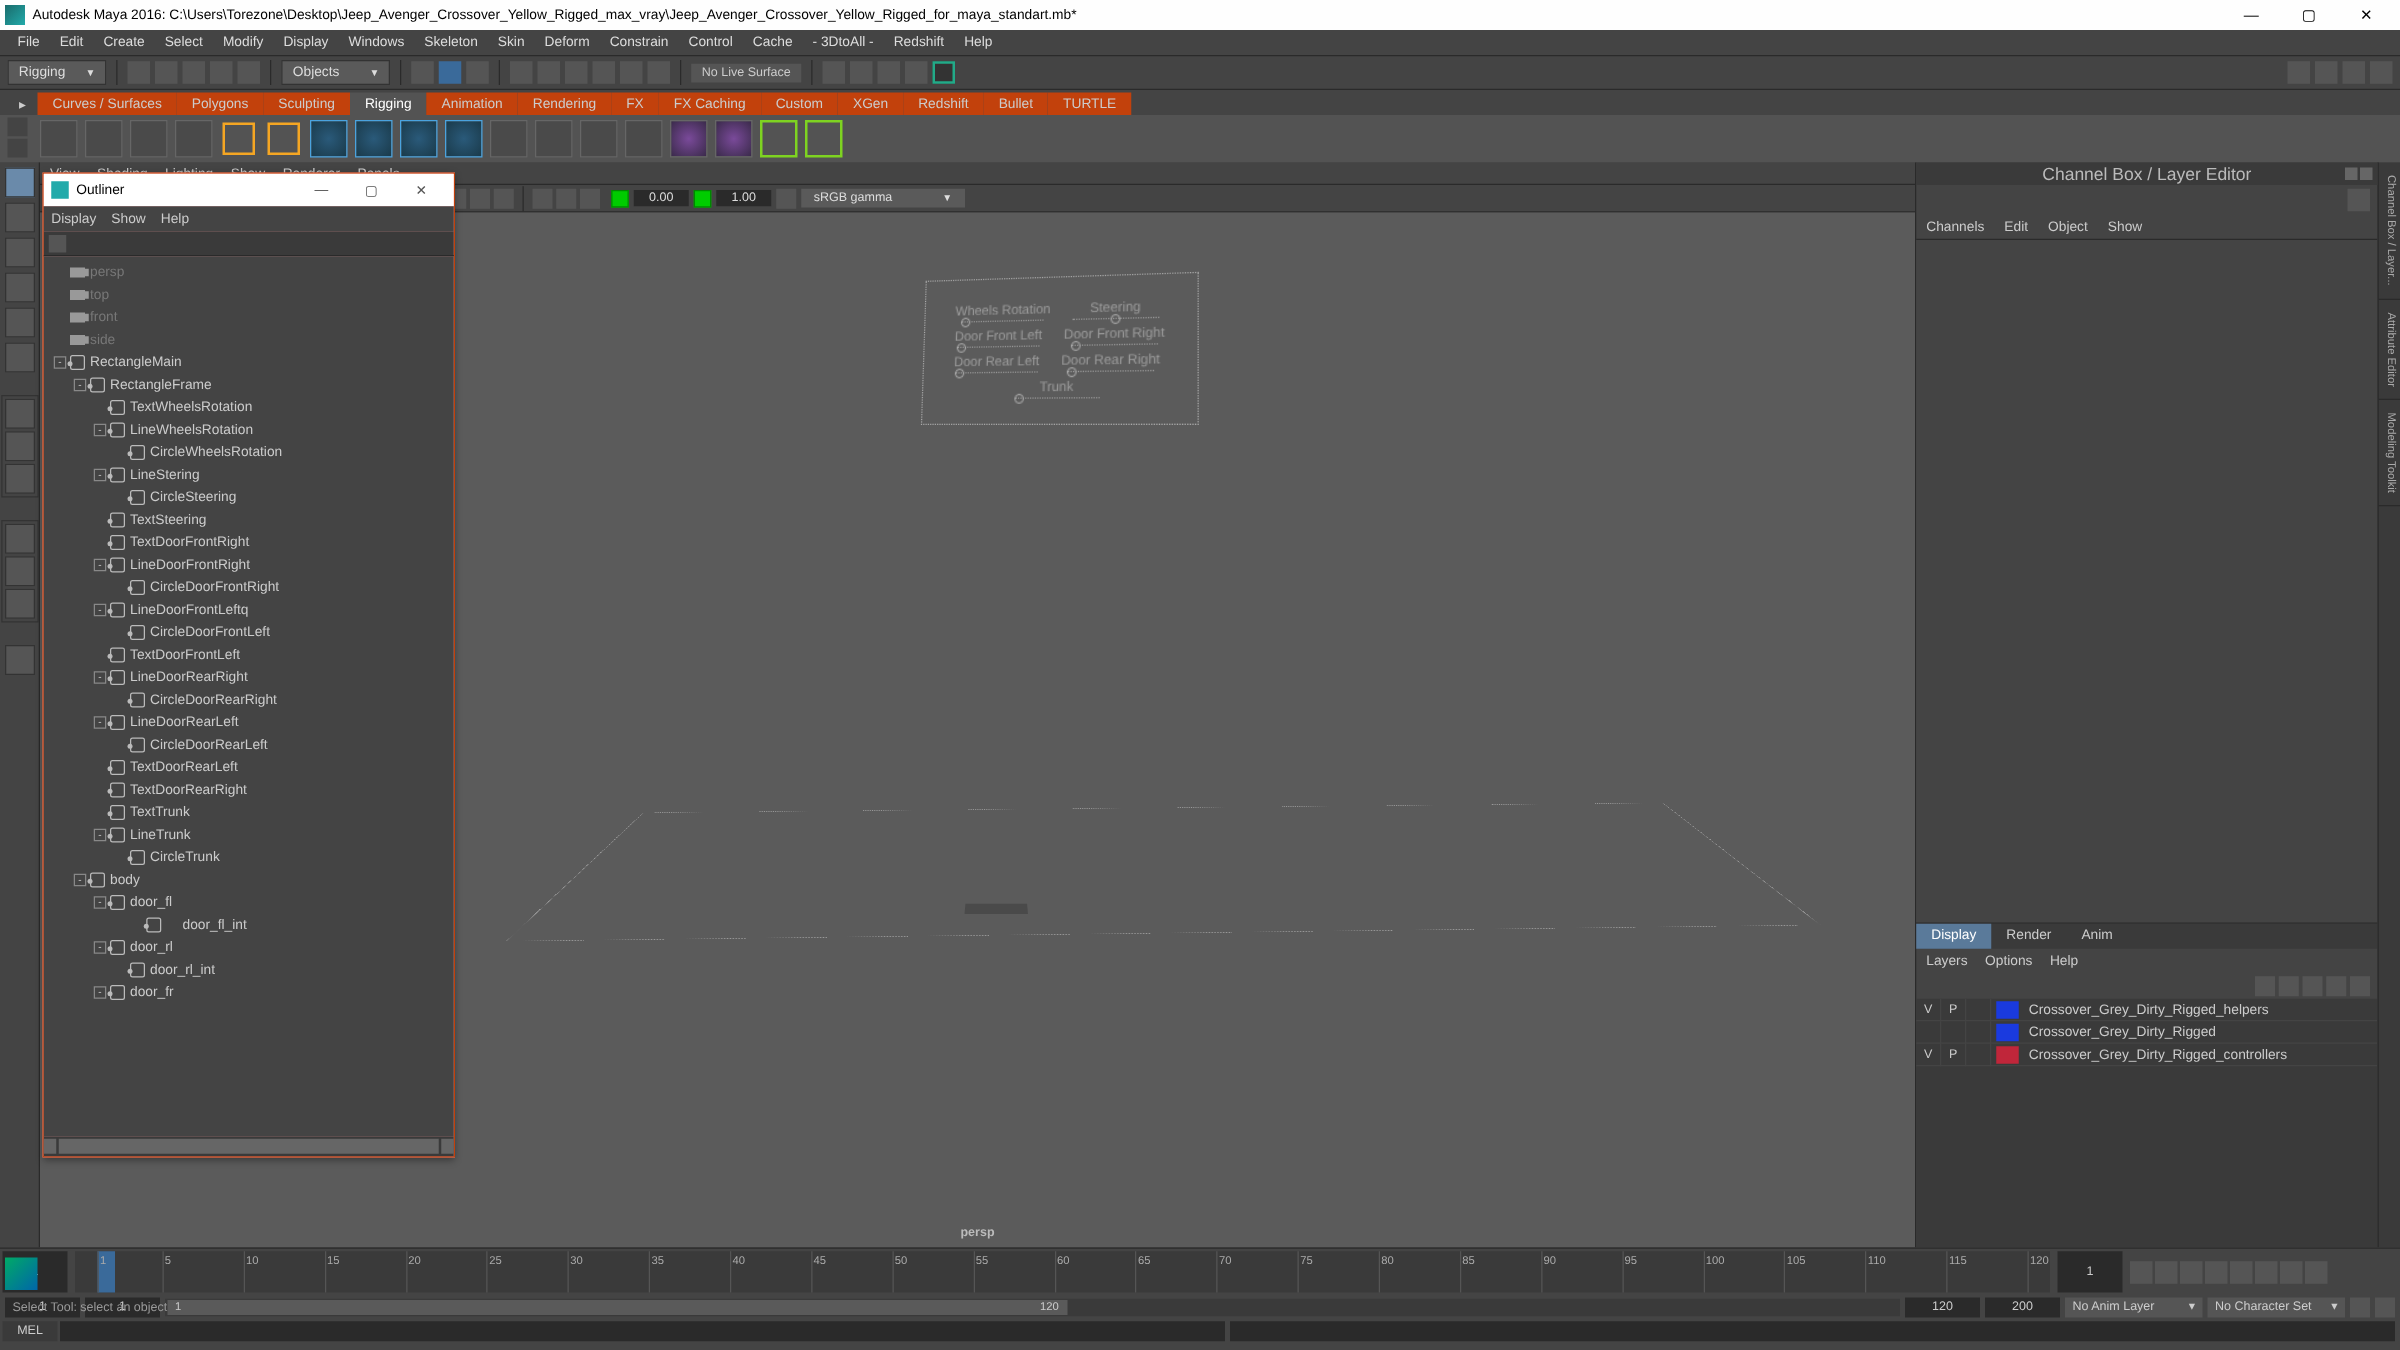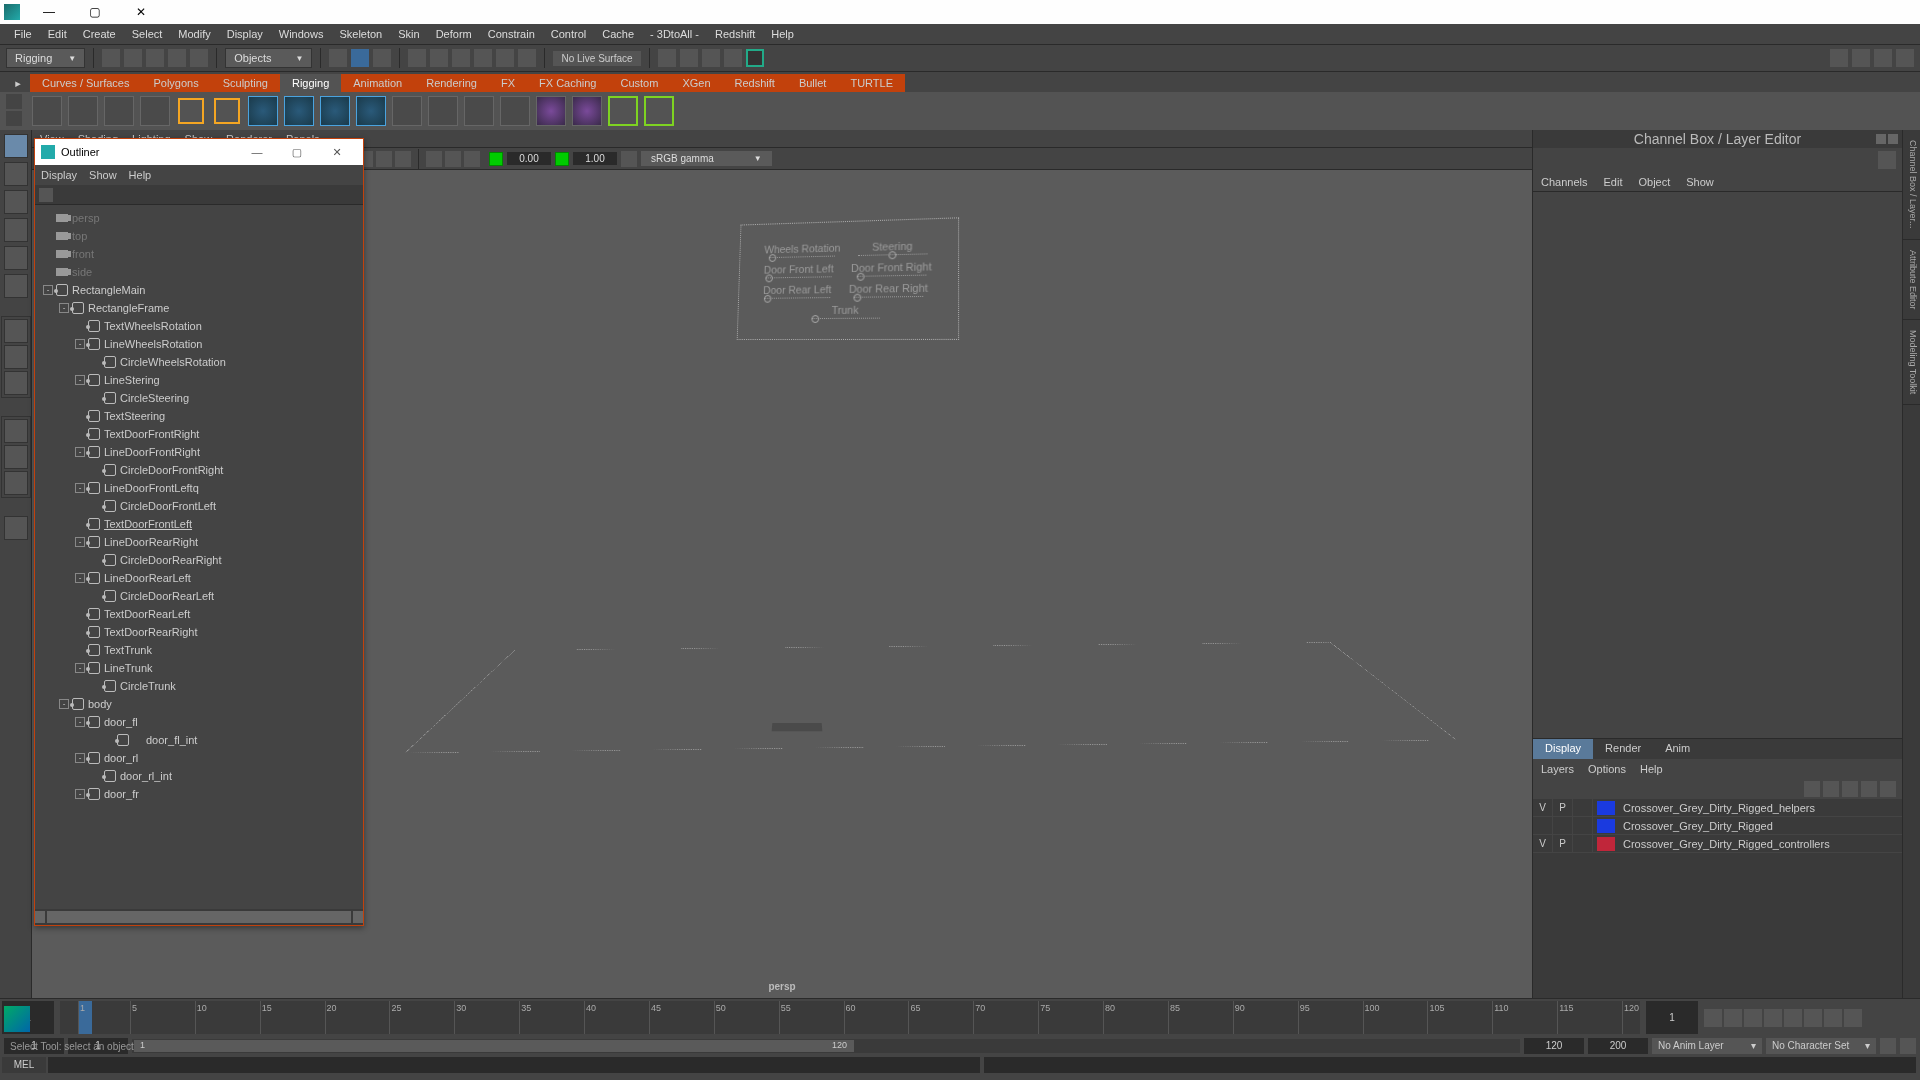--- a/index.html
+++ b/index.html
@@ -155,20 +155,21 @@
 
 
 .mayalogo{position:absolute;left:4px;bottom:48px;width:26px;height:26px;background:linear-gradient(135deg,#0a6,#06a);}
 
 </style>
 </head>
 <body>
 
 <div class="titlebar">
   <div class="logo"></div>
+  <div class="title">Autodesk Maya 2016: C:\Users\Torezone\Desktop\Jeep_Avenger_Crossover_Yellow_Rigged_max_vray\Jeep_Avenger_Crossover_Yellow_Rigged_for_maya_standart.mb*</div>
   <div class="winbtns">
     <div>—</div>
     <div>▢</div>
     <div>✕</div>
   </div>
 </div>
 
 <div class="mainmenu" id="mainmenu">
     <span>File</span>
     <span>Edit</span>
@@ -534,21 +535,21 @@
           <div class="treerow" style="padding-left: 40px;">
             <div class="exp">-</div>
             <div class="nurb"></div>
             <span>LineDoorFrontLeftq</span>
           </div>
           <div class="treerow" style="padding-left: 56px;">
             <div class="exp leaf"></div>
             <div class="nurb"></div>
             <span>CircleDoorFrontLeft</span>
           </div>
-          <div class="treerow" style="padding-left: 40px; text-decoration: underline;">
+          <div class="treerow" style="padding-left: 40px;">
             <div class="exp leaf"></div>
             <div class="nurb"></div>
             <span>TextDoorFrontLeft</span>
           </div>
           <div class="treerow" style="padding-left: 40px;">
             <div class="exp">-</div>
             <div class="nurb"></div>
             <span>LineDoorRearRight</span>
           </div>
           <div class="treerow" style="padding-left: 56px;">

